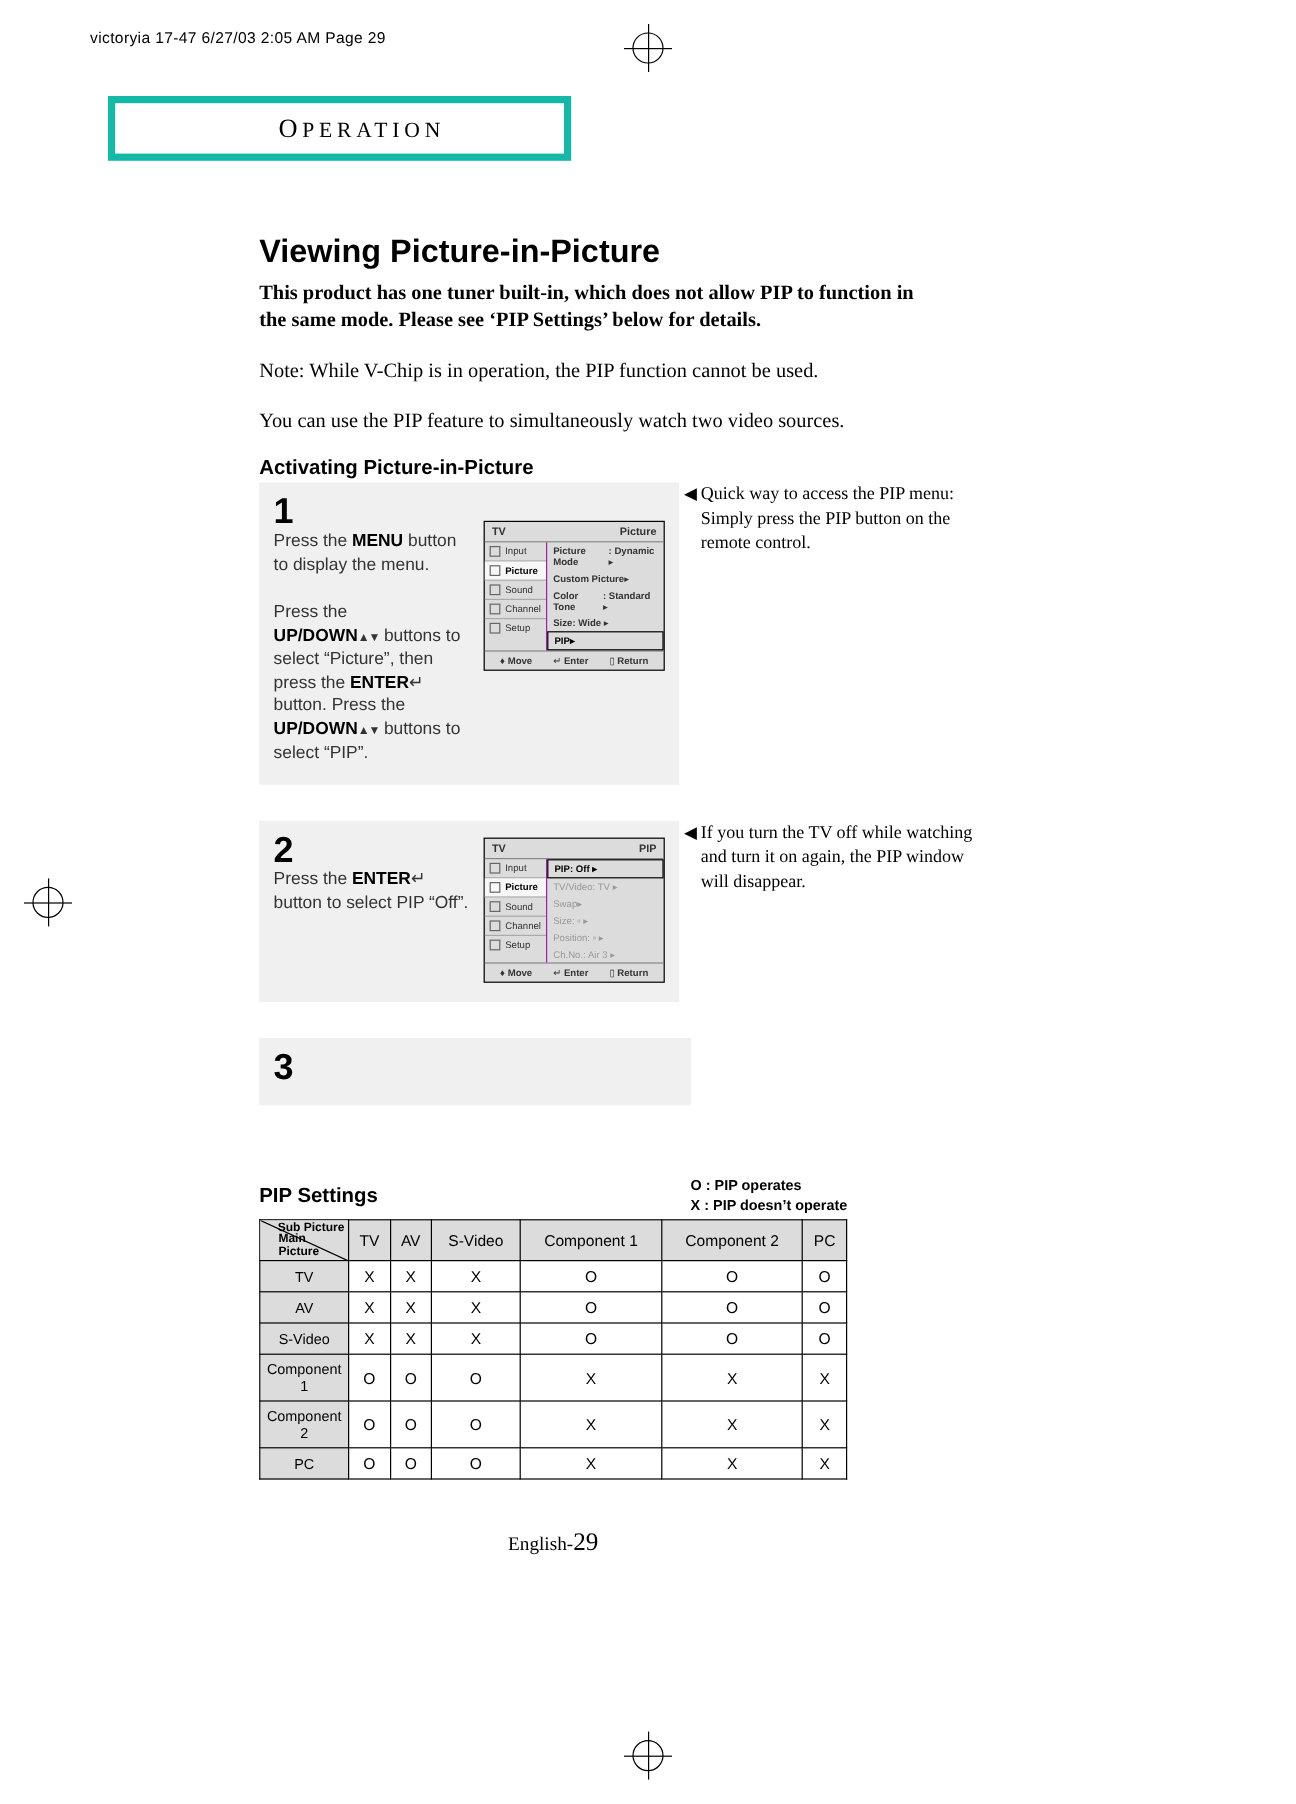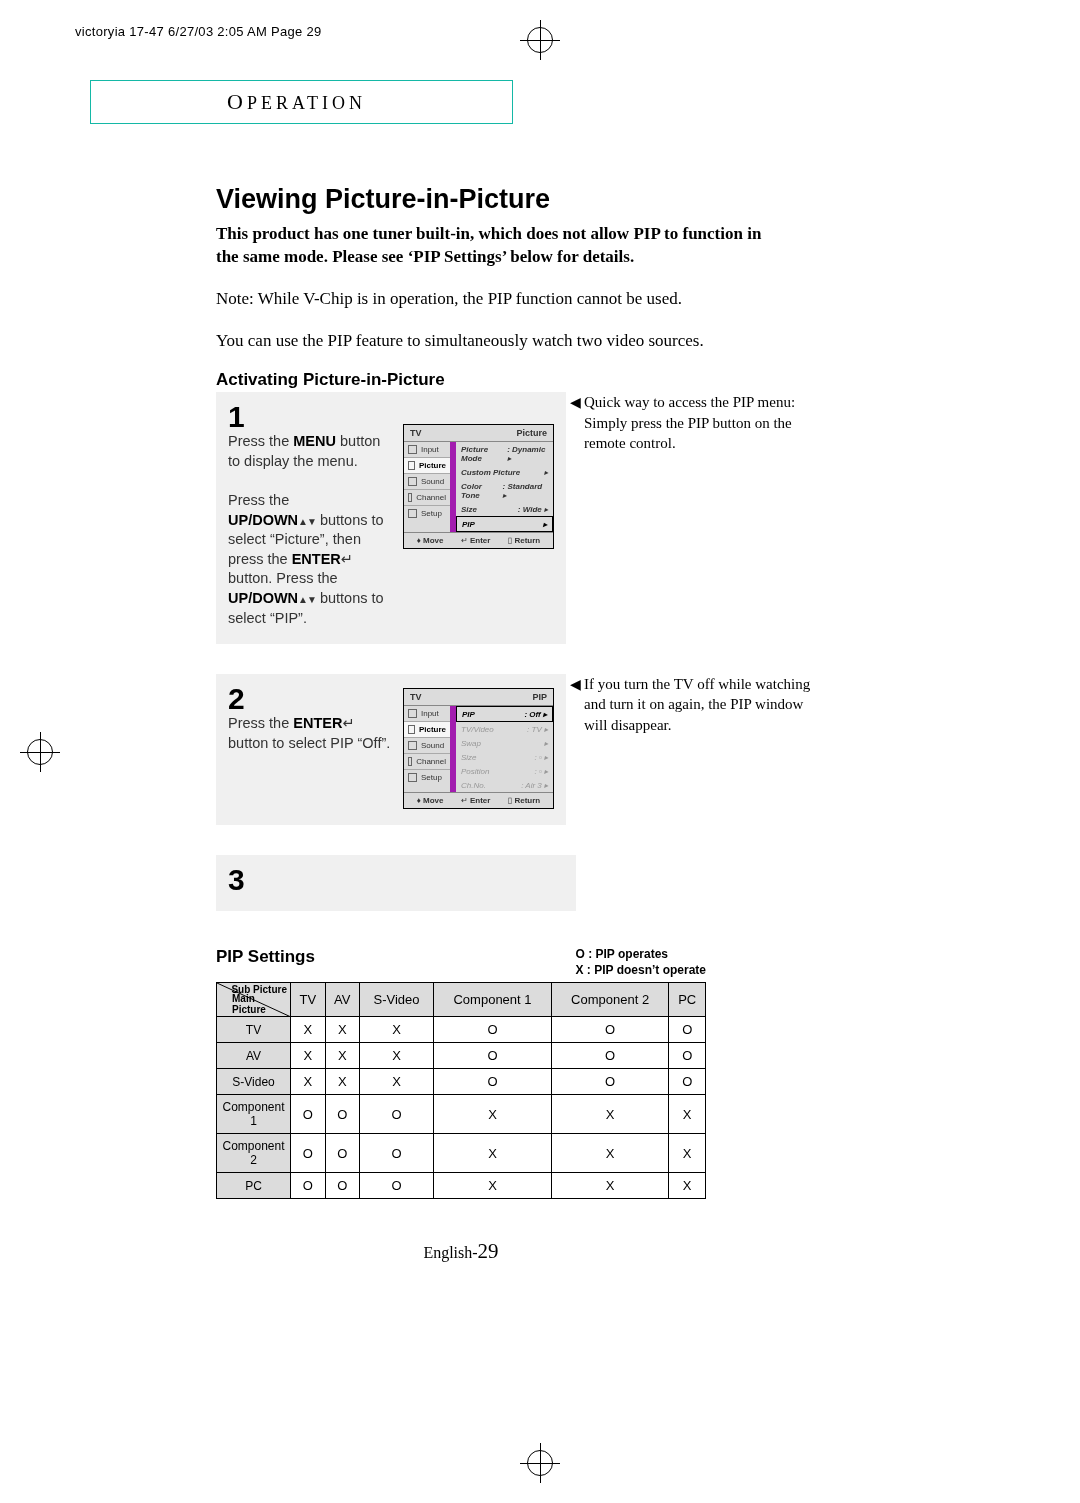--- a/index.html
+++ b/index.html
@@ -25,22 +25,22 @@
   .crop-bottom { bottom: 20px; left: 50%; transform: translateX(-50%); width: 40px; height: 40px; }
   .crop-bottom::before, .crop-bottom::after { content: ""; position: absolute; background: #000; }
   .crop-bottom::before { left: 50%; top: 0; width: 1px; height: 40px; }
   .crop-bottom::after  { left: 0; top: 50%; width: 40px; height: 1px; }
   .crop-bottom .circ { position: absolute; left: 50%; top: 50%; width: 26px; height: 26px; border: 1px solid #000; border-radius: 50%; transform: translate(-50%,-50%); }
 
   .slug { position: absolute; top: 24px; left: 75px; font-family: Helvetica, Arial, sans-serif; font-size: 13px; letter-spacing: .3px; }
   .content { position: absolute; top: 80px; left: 90px; width: 900px; }
 
   .section-tab {
-    border: 1px solid #14b8a6;
-    width: 423px;
+    border: 6px solid #14b8a6;
+    width: 386px;
     padding: 8px 16px;
     margin-left: 0;
     margin-bottom: 60px;
   }
   .section-tab .op {
     font-family: "Times New Roman", serif;
     letter-spacing: 4px;
     font-size: 18px;
     padding-left: 120px;
   }
@@ -69,40 +69,40 @@
   .osd {
     background: #dcdcdc;
     border: 1px solid #000;
     font-family: Helvetica, Arial, sans-serif;
     font-size: 9px;
     width: 175px;
     position: relative;
   }
   .osd-header { display: flex; justify-content: space-between; padding: 3px 6px; font-weight: bold; border-bottom: 1px solid #888; }
   .osd-body { display: flex; }
-  .osd-side { width: 52px; border-right: 6px solid #a21caf; }
+  .osd-side { width: 52px; border-right: 1px solid #a21caf; }
   .osd-side div { padding: 3px 4px; border-bottom: 1px solid #aaa; font-size: 8px; display: flex; align-items: center; gap: 2px; }
   .osd-side div:last-child { border-bottom: none; align-items: center; }
   .osd-side .sel { background: #f7f7f7; color: #000; font-weight: bold; }
   .osd-main { flex: 1; }
-  .osd-row { padding: 2.5px 5px; display: flex; justify-content: space-between; font-size: 8px; font-style: italic; }
+  .osd-row { padding: 2.5px 5px; display: flex; font-size: 8px; }
   .osd-row.sel { border: 1px solid #000; font-weight: bold; color: #000; }
   .osd-row.dim { color: #999; }
   .osd-footer { display: flex; justify-content: space-around; border-top: 1px solid #888; padding: 3px 4px; font-size: 8px; }
   .osd-footer span b { font-weight: bold; }
   .ico { display: inline-block; width: 9px; height: 9px; border: 1px solid #666; margin-right: 2px; font-size: 7px; text-align: center; line-height: 8px; }
 
   .side-note { font-size: 15px; line-height: 1.35; width: 240px; position: relative; }
   .side-note .arrow { position: absolute; left: -14px; top: 2px; font-size: 14px; }
 
   .step3-wrap .step-box { width: 360px; }
   .step3-text { font-size: 14.5px; line-height: 1.4; }
   .step3-text .indent { padding-left: 44px; display: inline-block; }
 
-  .pip-settings-head { display: flex; justify-content: space-between; align-items: flex-start; font-family: Helvetica, Arial, sans-serif; margin-top: 36px; }
+  .pip-settings-head { display: flex; justify-content: space-between; align-items: center; font-family: Helvetica, Arial, sans-serif; margin-top: 60px; }
   .pip-settings-head h3 { font-size: 17px; font-weight: bold; }
   .pip-legend { font-size: 12px; font-weight: bold; text-align: left; line-height: 1.3; }
 
   table.pip {
     border-collapse: collapse;
     font-family: Helvetica, Arial, sans-serif;
     font-size: 13px;
     width: 490px;
     margin-top: 4px;
   }

